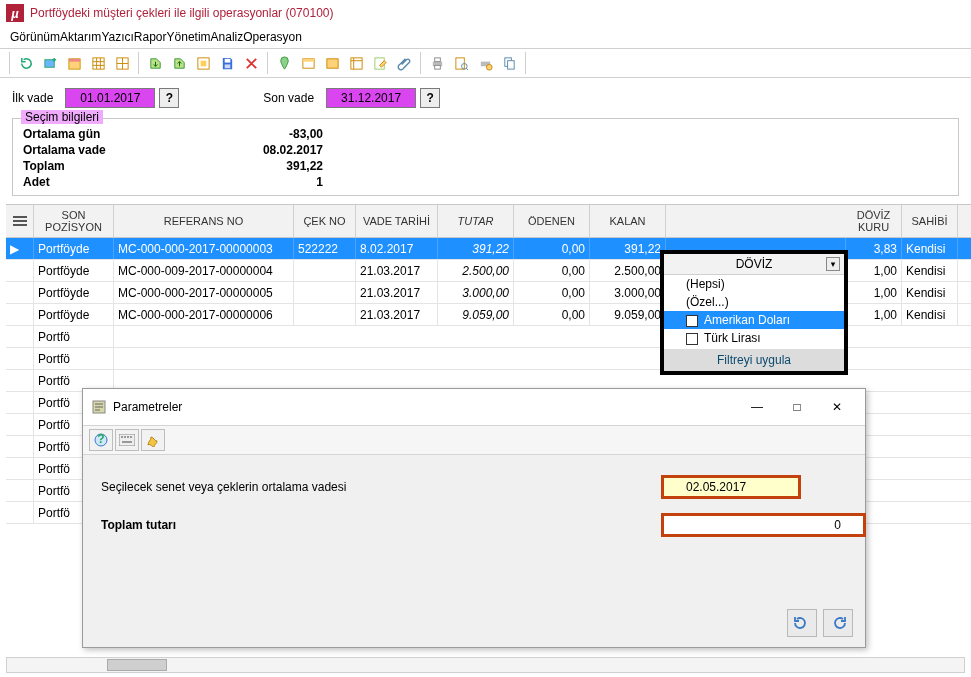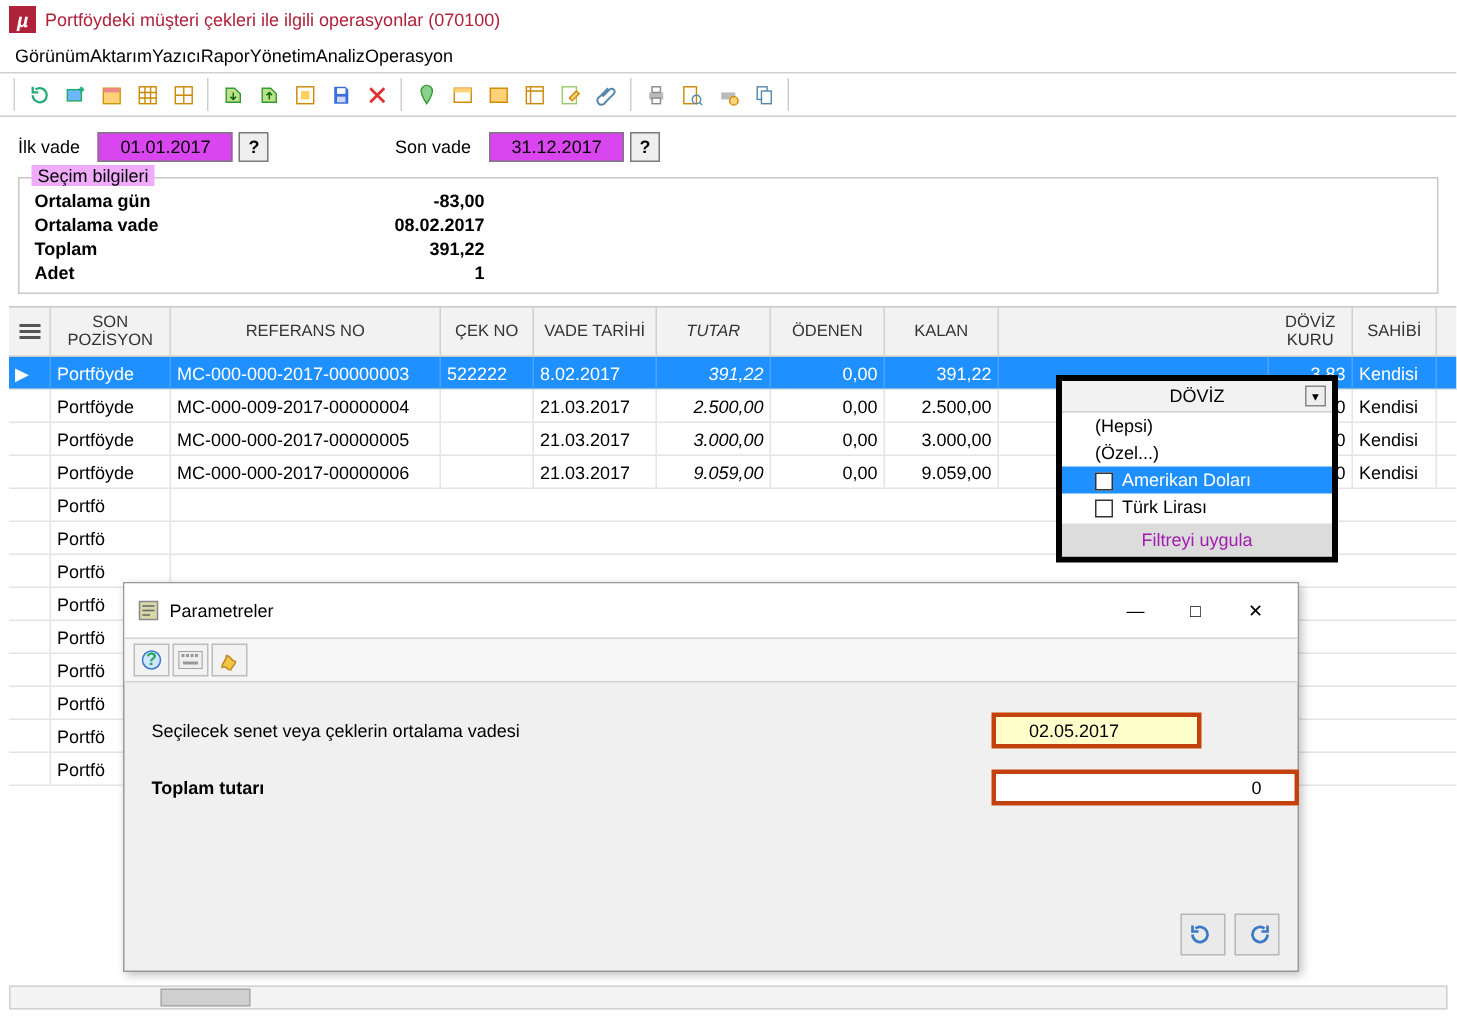--- a/index.html
+++ b/index.html
@@ -49,27 +49,27 @@
 .w-kal { width: 76px; justify-content: flex-end; }
 .w-dov { width: 180px; }
 .w-kur { width: 56px; justify-content: flex-end; }
 .w-sah { width: 56px; }
 .gh.w-tut, .gh.w-ode, .gh.w-kal, .gh.w-kur { justify-content: center; }
 
 .gr.selected { background: #1e90ff; color: #fff; }
 .gr.selected .gc { border-right-color: #4aa3ff; }
 
 
-.filterbox { position: absolute; left: 660px; top: 250px; width: 188px; background: #fff; border: 4px solid #000; z-index: 5; margin-left: 44px; }
+.filterbox { position: absolute; left: 660px; top: 250px; width: 188px; background: #fff; border: 4px solid #000; z-index: 5; }
 .filterbox .hdr { display: flex; align-items: center; justify-content: center; background: #f2f2f2; padding: 3px 4px; border-bottom: 1px solid #d0d0d0; position: relative; font-size: 11px; }
 .filterbox .hdr .dd { position: absolute; right: 4px; top: 3px; width: 14px; height: 14px; border: 1px solid #888; background: #eee; display: flex; align-items: center; justify-content: center; font-size: 9px; }
 .filterbox .fitem { padding: 2px 22px; cursor: default; }
 .filterbox .fitem.hl { background: #1e90ff; color: #fff; }
 .filterbox .chk { display: inline-block; width: 12px; height: 12px; border: 1px solid #333; margin-right: 6px; vertical-align: middle; background: #fff; }
-.filterbox .apply { background: #dcdcdc; color: #a21caf; text-align: center; padding: 4px 0; margin-top: 2px; }
+.filterbox .apply { background: #dcdcdc; color: #0c4a6e; text-align: center; padding: 4px 0; margin-top: 2px; }
 
 
 .dialog { position: absolute; left: 82px; top: 388px; width: 784px; height: 260px; background: #f0f0f0; border: 1px solid #9a9a9a; box-shadow: 2px 2px 6px rgba(0,0,0,0.25); z-index: 10; }
 .dlg-title { display: flex; align-items: center; padding: 6px 8px; background: #fff; }
 .dlg-title .dicon { width: 16px; height: 16px; margin-right: 6px; display:inline-flex; align-items:center; justify-content:center; }
 .dlg-title .spacer { flex: 1; }
 .dlg-title .wbtn { width: 40px; height: 24px; display: inline-flex; align-items: center; justify-content: center; }
 .dlg-toolbar { border-top: 1px solid #d4d4d4; border-bottom: 1px solid #d4d4d4; padding: 3px 6px; display: flex; gap: 2px; background:#f6f6f6; }
 .dlg-toolbar .tb2 { width: 24px; height: 22px; border: 1px solid #bdbdbd; background: #f2f2f2; display: inline-flex; align-items: center; justify-content: center; }
 .dlg-body { padding: 20px 18px; }

